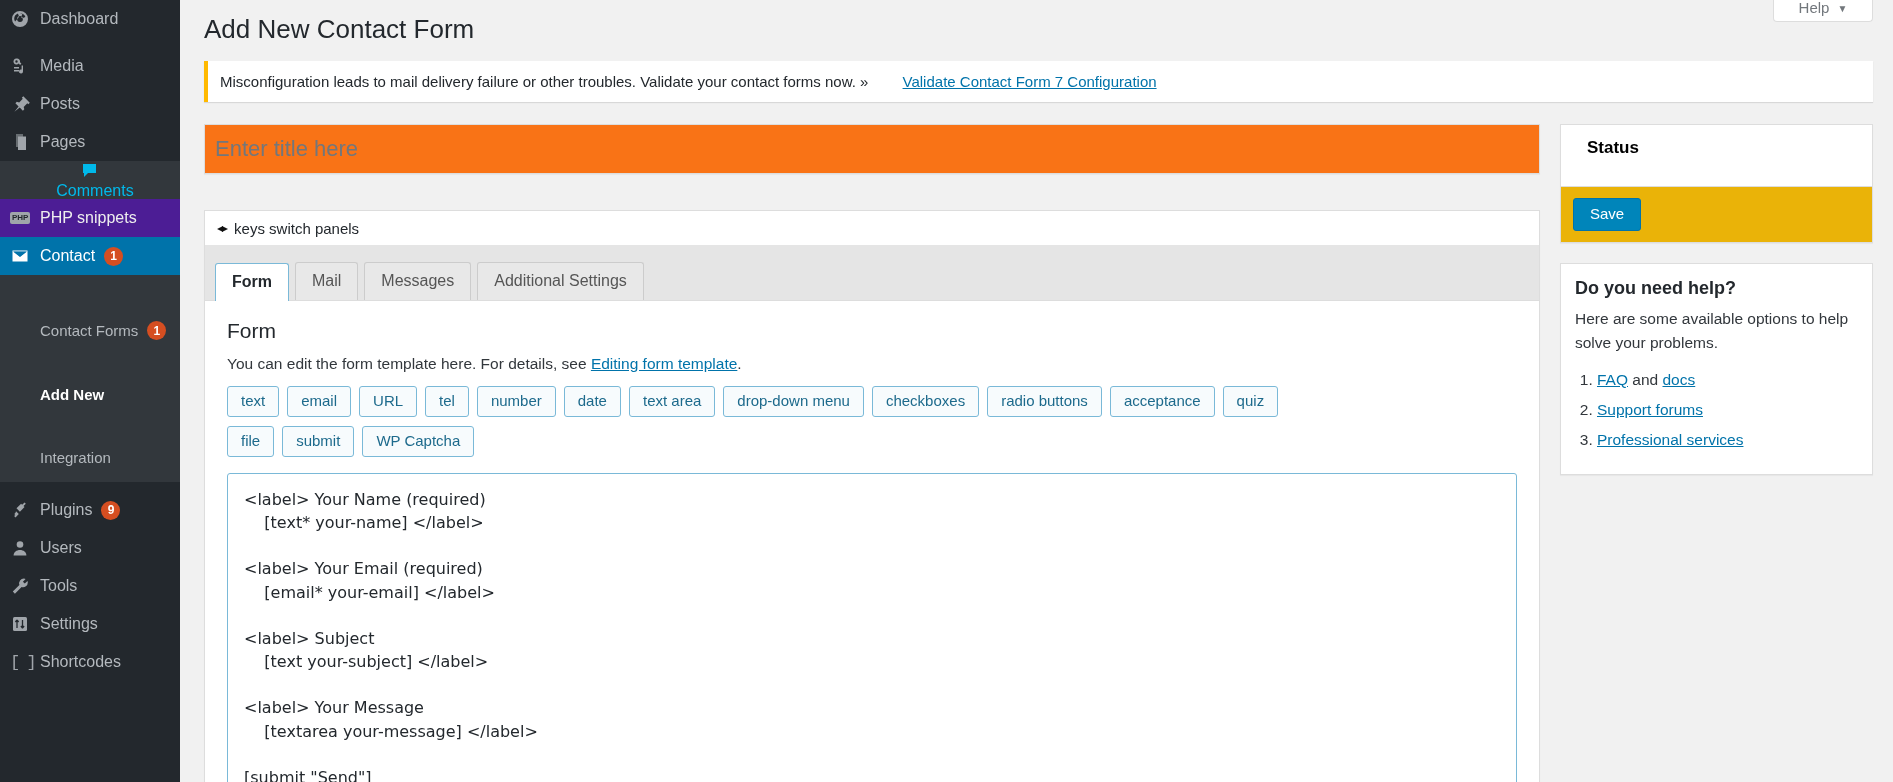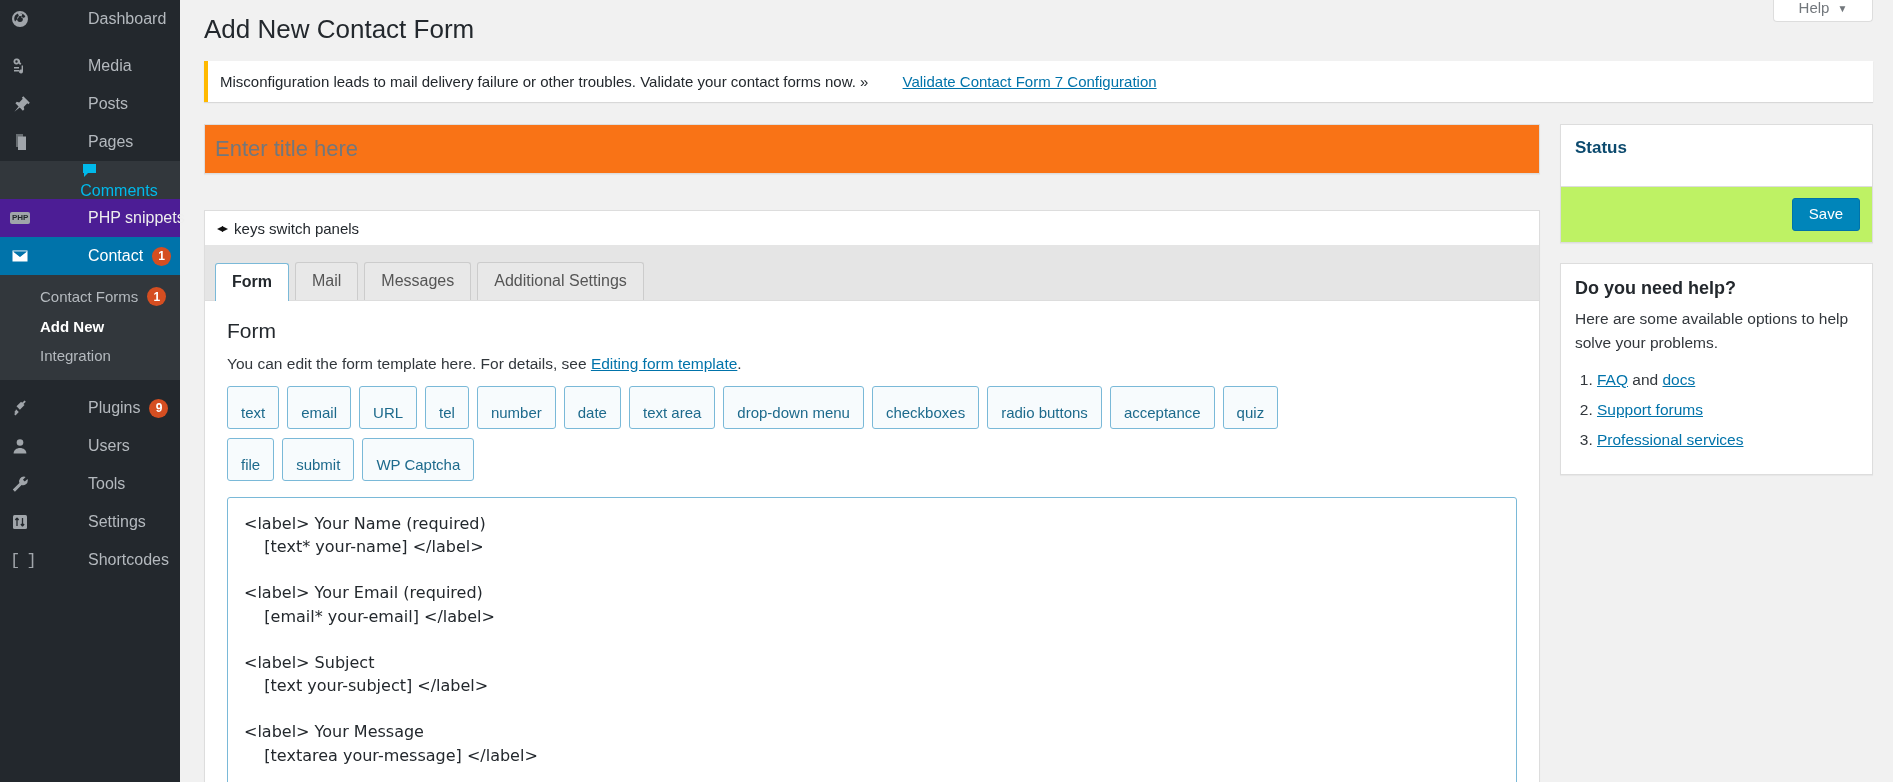--- a/index.html
+++ b/index.html
@@ -23,21 +23,21 @@
     height: 38px; padding: 0 0 0 10px;
     color: #b4b9be; position: relative;
     cursor: pointer;
   }
   .menu-item .mi-icon {
     width: 30px; min-width: 30px; height: 20px;
     display: flex; align-items: center; justify-content: flex-start;
     color: #a0a5aa;
   }
   .menu-item .mi-icon svg { width: 20px; height: 20px; fill: #a0a5aa; display:block; }
-  .menu-item .mi-label { white-space: nowrap; font-size: 16px; line-height: 20px; margin-left: 48px; }
+  .menu-item .mi-label { white-space: nowrap; font-size: 16px; line-height: 20px; }
   .menu-item.current {
     background: #0073aa; color: #fff;
   }
   .menu-item.current .mi-icon svg { fill: #fff; }
   .menu-item.comments { background: #32373c; color: #00b9eb; flex-direction: column; }
   .menu-item.comments .mi-icon svg { fill: #00b9eb; }
   .menu-item.php { background: #4c1d95; color: #eee; }
   .menu-sep { height: 9px; }
   .arrow-pointer {
     position: absolute; right: -13px; top: 50%;
@@ -51,21 +51,21 @@
     display: inline-flex; align-items: center; justify-content: center;
     min-width: 19px; height: 19px; padding: 0 6px;
     background: #d54e21; color: #fff;
     border-radius: 10px; font-size: 12px; font-weight: 600;
     margin-left: 9px; line-height: 1;
   }
   .submenu { background: #32373c; padding: 6px 0 10px 0; }
   .submenu-item {
     padding: 6px 0 6px 40px;
     font-size: 15px; color: #b4b9be; cursor: pointer;
-    display: flex; align-items: center;
+    display: flex; align-items: center; margin-top: 34px;
   }
   .submenu-item.current { color: #fff; font-weight: 700; }
   .php-glyph {
     font-size: 8px; font-weight: 700; color: #23282d;
     background: #a0a5aa; border-radius: 2px;
     padding: 2px 2px; letter-spacing: 0px; line-height: 1;
   }
   .sc-glyph { font-size: 17px; color: #a0a5aa; font-family: "Liberation Mono", monospace; letter-spacing: -2px;}
 
   
@@ -146,48 +146,48 @@
   h2.section-title {
     font-size: 21px; font-weight: 400; color: #23282d;
     margin-bottom: 12px;
   }
   .lead { font-size: 15.5px; color: #32373c; margin-bottom: 13px; }
   .lead a { color: #0073aa; }
   .tag-row { display: flex; flex-wrap: wrap; gap: 8px; margin-bottom: 9px; }
   .tag-btn {
     border: 1px solid #7ab9d8; background: #f7fbfd;
     border-radius: 3px; color: #1d6a8c;
-    font-size: 15px; padding: 17px 13px 6px 13px;
+    font-size: 15px; padding: 5px 13px 6px 13px;
     cursor: pointer; line-height: 1.2;
   }
   .code-area {
     width: 100%; height: 420px;
     border: 1px solid #7ab9d8; border-radius: 3px;
     background: #fff; resize: none; outline: none;
     padding: 14px 16px;
     font-family: "DejaVu Sans", sans-serif;
     font-size: 16px; line-height: 1.45; color: #23282d;
     margin-top: 7px; white-space: pre;
     overflow: hidden;
   }
 
   
   .postbox {
     background: #fff; border: 1px solid #ddd;
     box-shadow: 0 1px 1px rgba(0,0,0,.04);
     margin-bottom: 20px;
   }
   .postbox-head {
-    padding: 13px 14px 14px 14px;
-    font-size: 17px; font-weight: 700; color: #0c4a6e;
+    padding: 13px 14px 14px 26px;
+    font-size: 17px; font-weight: 700; color: #000000;
   }
   .postbox-inner { padding: 0 14px 14px 14px; }
   .submit-bar {
-    border-top: 1px solid #ddd; background: #bef264;
-    padding: 11px 12px; display: flex; justify-content: flex-end;
+    border-top: 1px solid #ddd; background: #eab308;
+    padding: 11px 12px; display: flex; 
     min-height: 56px; align-items: center;
   }
   .btn-primary {
     background: #0085ba; border: 1px solid #0073aa;
     color: #fff; border-radius: 3px;
     padding: 6px 16px 7px 16px; font-size: 15px;
     cursor: pointer; line-height: 1.2;
   }
   .help-head {
     padding: 14px 14px 8px 14px;

